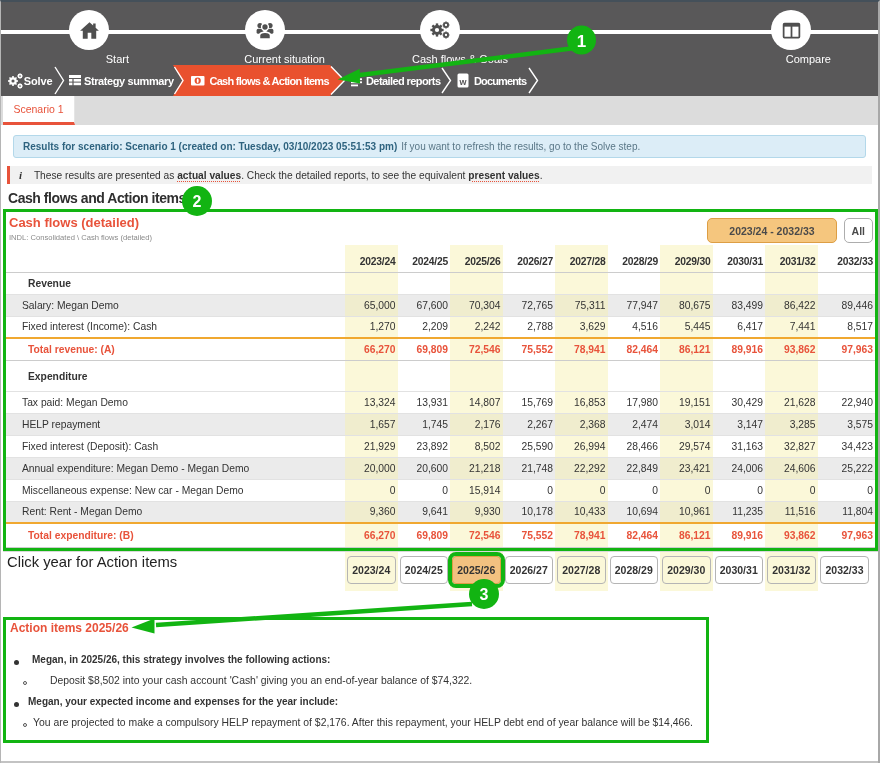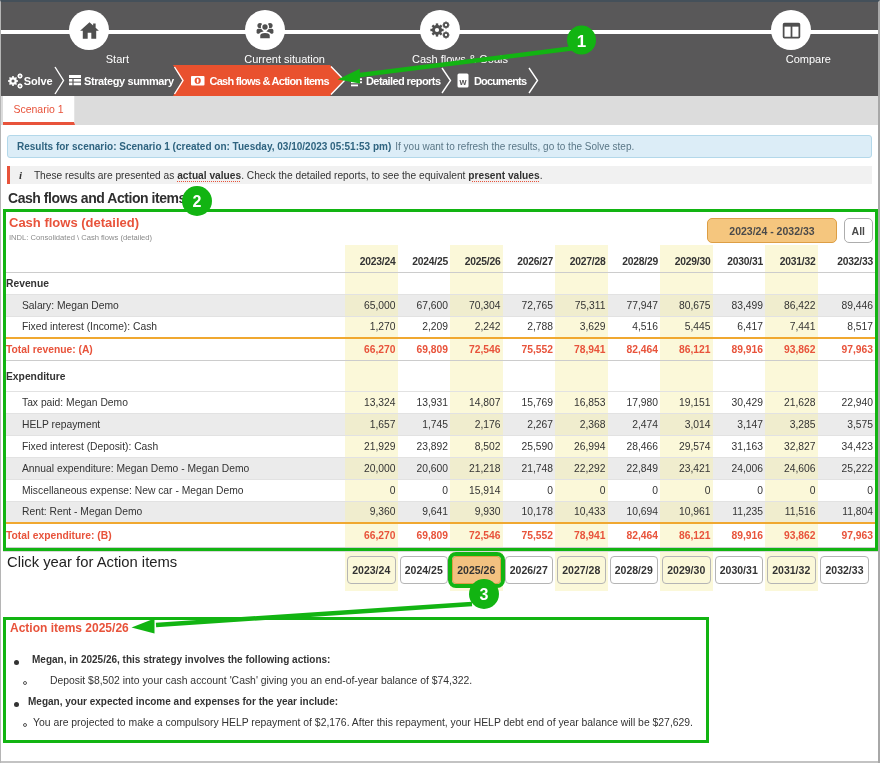--- a/index.html
+++ b/index.html
@@ -27,21 +27,21 @@
 
 .tabstrip { height:29px; background:#dcdcdc; position:relative; }
 .scentab {
   position:absolute; left:2px; top:0; width:72px; height:29px; background:#fff;
   color:#e8533b; font-size:10.5px; display:flex; align-items:center; justify-content:center;
   border-bottom:3px solid #e8533b; border-right:1px solid #e5e5e5;
 }
 
 .content { padding:0 5px; position:relative; }
 .alert-info {
-  margin:10px 1px 0; background:#dcedf7; border:1px solid #b3d8ea; border-radius:3px;
+  margin:10px 7px 0; background:#dcedf7; border:1px solid #b3d8ea; border-radius:3px;
   height:23px; display:flex; align-items:center; padding:0 9px; font-size:10px; color:#5a7787;
 }
 .alert-info b { color:#2e637f; margin-right:4px; }
 .alert-warn {
   margin:8px 1px 0; border-left:3px solid #e8533b; padding:2px 9px; font-size:10.2px; color:#333;
   height:18px; display:flex; align-items:center; background:#f1f1f1;
 }
 .alert-warn .uu { font-weight:bold; text-decoration:underline dotted #e8533b; text-underline-offset:2px; }
 h2.main { font-size:14px; color:#2f2f2f; font-weight:bold; letter-spacing:-0.45px; margin:6px 0 0 2px; height:17px; }
 
@@ -53,21 +53,21 @@
 .btn-range {
   background:#f5c67e; border:1px solid #dd9e44; border-radius:5px; color:#4a4a4a;
   font-weight:bold; font-size:10.5px; height:25px; padding:0 21px; display:flex; align-items:center;
 }
 .btn-all {
   background:#fff; border:1px solid #adadad; border-radius:5px; color:#4a4a4a;
   font-weight:bold; font-size:10.5px; height:25px; padding:0 7px; display:flex; align-items:center;
 }
 table.cf { width:100%; border-collapse:collapse; table-layout:fixed; font-size:10.3px; color:#333; }
 table.cf td { text-align:right; padding:0 2px 0 0; height:22px; }
-table.cf td.lab { text-align:left; padding-left:0; }
+table.cf td.lab { text-align:left; padding-left:22px; }
 table.cf td.ind { padding-left:16px; }
 table.cf tr { border-bottom:1px solid #e2e2e2; }
 table.cf tr.hdr td { font-weight:bold; height:27px; vertical-align:bottom; padding-bottom:5px; border-bottom:1px solid #ccc; letter-spacing:-0.2px; }
 table.cf tr.sect td { font-weight:bold; }
 table.cf tr.sect2 td { height:28px; }
 table.cf tr.gray { background:#ebebeb; }
 table.cf tr.gap { border-bottom:none; }
 table.cf tr.gap td { height:3px; }
 table.cf tr.total { color:#e8533b; border-top:2px solid #f0a830; border-bottom:1px solid #ccc; }
 table.cf tr.total td { height:22px;font-weight:bold; }
@@ -490,21 +490,21 @@
 <div class="actionbox">
   <div class="ab-title">Action items 2025/26</div>
   <div class="ab-list">
     <span class="bu1" style="left:8px; top:40px;"></span>
     <div class="ab-item b" style="left:26px; top:34px;">Megan, in 2025/26, this strategy involves the following actions:</div>
     <span class="bu2" style="left:17px; top:61px;"></span>
     <div class="ab-item" style="left:44px; top:55px;">Deposit $8,502 into your cash account 'Cash' giving you an end-of-year balance of $74,322.</div>
     <span class="bu1" style="left:8px; top:82px;"></span>
     <div class="ab-item b" style="left:22px; top:76px;">Megan, your expected income and expenses for the year include:</div>
     <span class="bu2" style="left:17px; top:103px;"></span>
-    <div class="ab-item" style="left:27px; top:97px;">You are projected to make a compulsory HELP repayment of $2,176. After this repayment, your HELP debt end of year balance will be $27,629.</div>
+    <div class="ab-item" style="left:27px; top:97px;">You are projected to make a compulsory HELP repayment of $2,176. After this repayment, your HELP debt end of year balance will be $14,466.</div>
   </div>
 </div>
 <svg id="overlay" viewBox="0 0 880 763">
   <line x1="575" y1="48" x2="352" y2="76" stroke="#12b412" stroke-width="4.5"></line>
   <polygon points="337.7,79.5 359.8,68.8 360,83.6" fill="#12b412"></polygon>
   <line x1="472" y1="604" x2="156" y2="625" stroke="#12b412" stroke-width="4.5"></line>
   <polygon points="131.5,627.5 154.5,618.5 154.5,633.5" fill="#12b412"></polygon>
   <circle cx="581.5" cy="40" r="14.5" fill="#12b412"></circle>
   <text x="581.5" y="46.5" font-size="17" font-weight="bold" fill="#fff" text-anchor="middle" font-family="Liberation Sans">1</text>
   <circle cx="197" cy="201" r="15" fill="#12b412"></circle>

